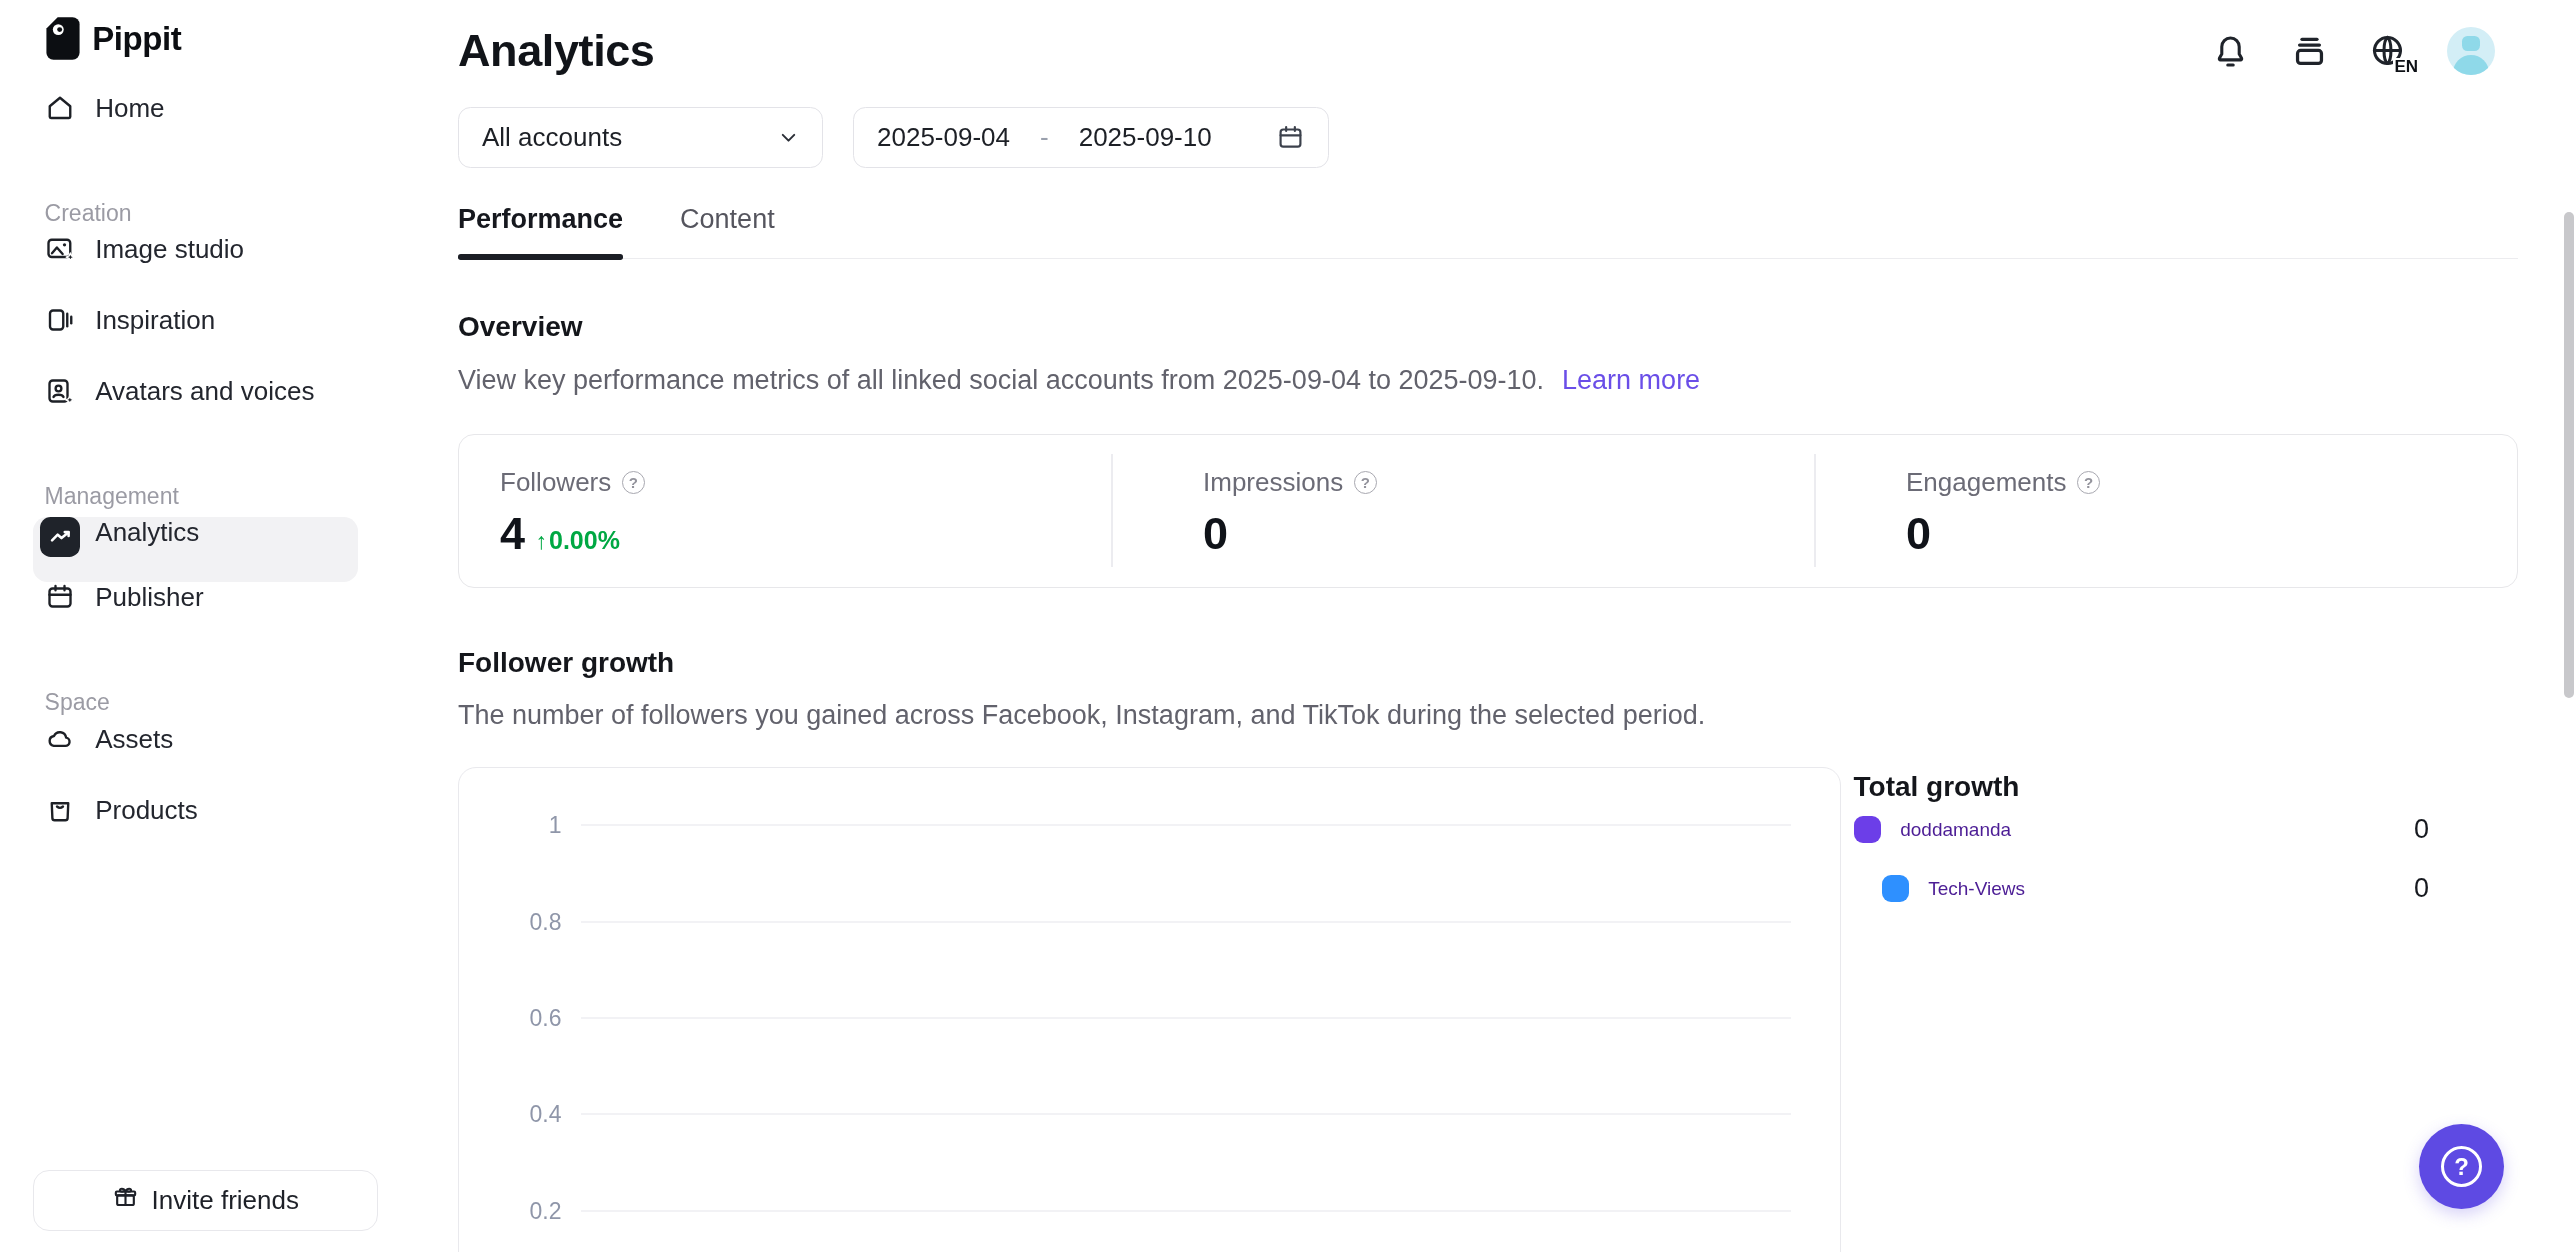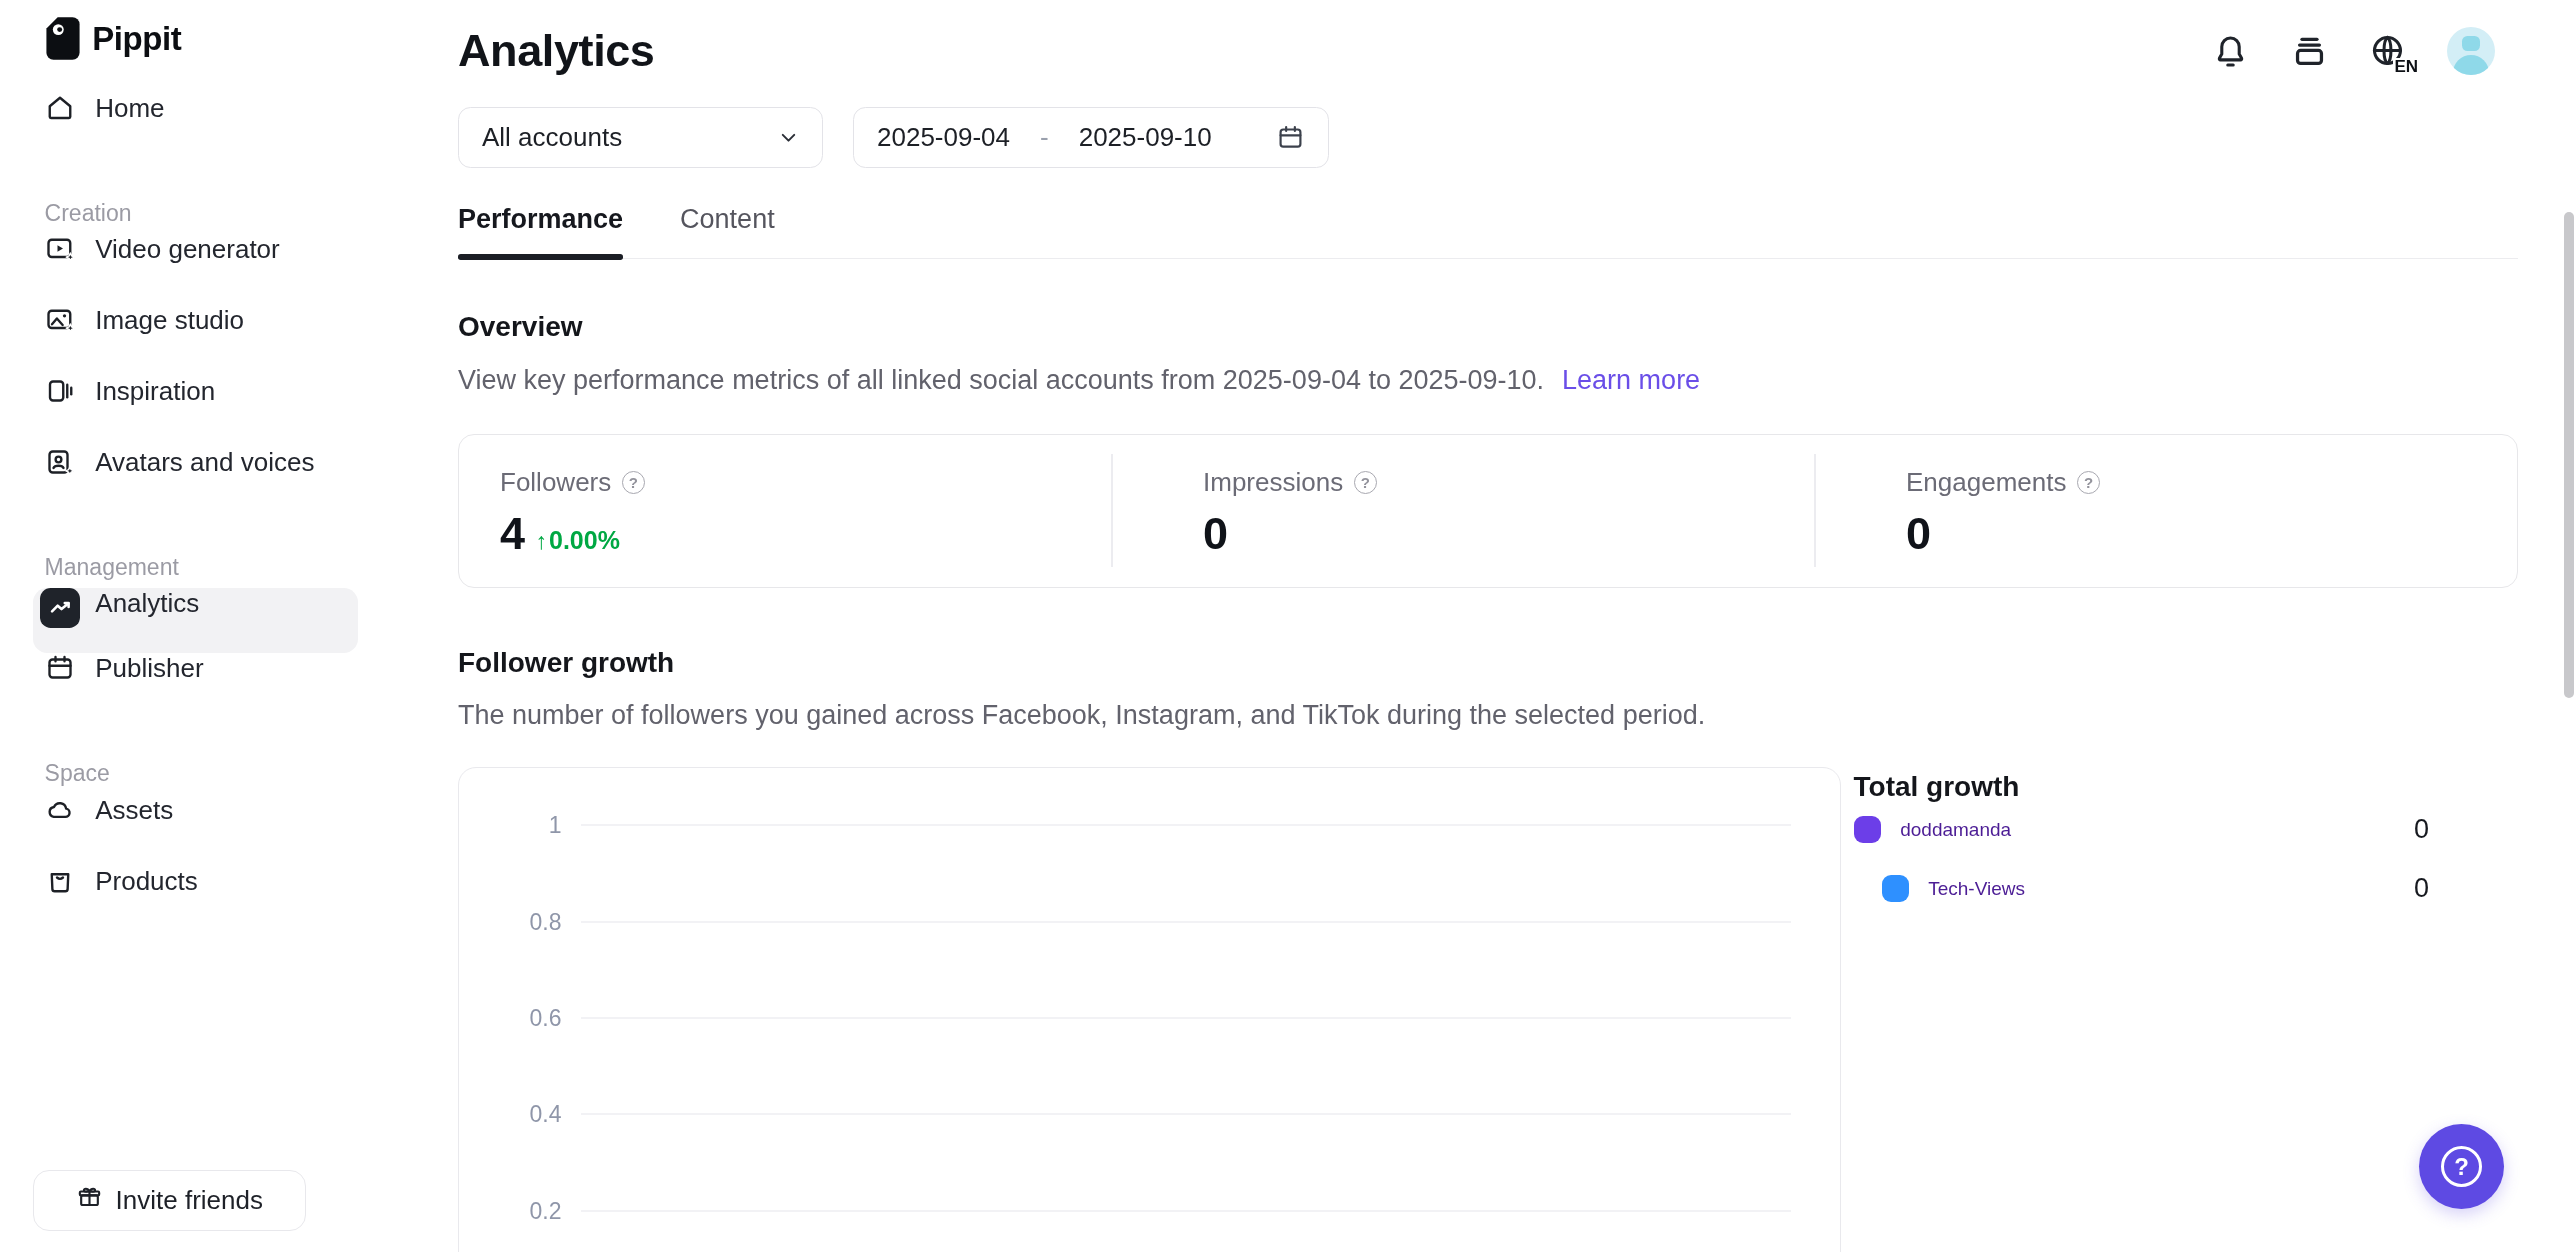--- a/index.html
+++ b/index.html
@@ -17,21 +17,21 @@
   .logo svg { display:block; }
   .logo-text { font-size:33px; font-weight:800; letter-spacing:-0.4px; color:#0c0e12; }
   .nav { margin-top:32px; }
   .nav-section-label { font-size:23px; color:#9b9ba4; margin:36px 0 7.2px 11.6px; }
   .nav-item { display:flex; align-items:flex-start; gap:20.6px; height:71px; width:325px; padding-left:11.6px; border-radius:14.3px; color:#23262e; font-size:26px; font-weight:500; cursor:pointer; }
   .nav-item .nicon { width:30px; height:30px; display:flex; align-items:center; justify-content:center; color:#1d2026; }
   .nav-item .nicon svg { width:30px; height:30px; }
   .nav-item.active { background:#f2f2f4; height:65px; }
   .icon-box { width:40px; height:40px; background:#1f232a; border-radius:10.7px; display:flex; align-items:center; justify-content:center; margin-left:-4.5px; margin-right:-5.4px; }
   .icon-box svg { width:27px; height:27px; }
-  .invite-btn { margin-top:auto; width:273px; height:61px; border:1.8px solid #e8e8ec; border-radius:16px; background:#fff; display:flex; align-items:center; justify-content:center; gap:12.5px; font-size:26px; font-weight:500; color:#1e2128; cursor:pointer; }
+  .invite-btn { margin-top:auto; width:345px; height:61px; border:1.8px solid #e8e8ec; border-radius:16px; background:#fff; display:flex; align-items:center; justify-content:center; gap:12.5px; font-size:26px; font-weight:500; color:#1e2128; cursor:pointer; }
   .invite-btn svg { width:27px; height:27px; }
 
   
   .main { flex:1; padding:0 58px 0 67px; position:relative; min-width:0; }
   .header-row { margin-top:25px; display:flex; align-items:center; justify-content:space-between; }
   .page-title { font-size:45px; font-weight:700; color:#111419; letter-spacing:-0.4px; }
   .top-icons { display:flex; align-items:center; gap:38px; margin-right:23px; }
   .top-icons .ticon { width:41px; height:41px; color:#1f232a; display:flex; align-items:center; justify-content:center; cursor:pointer; position:relative; }
   .top-icons .ticon svg { width:41px; height:41px; }
   .lang-badge { position:absolute; right:-9px; bottom:-3.6px; background:#fff; font-size:17px; font-weight:800; line-height:1; padding-left:1.8px; color:#0e1116; }
@@ -111,30 +111,20 @@
           <span class="nicon">
             <svg viewBox="0 0 24 24" fill="none" stroke="currentColor" stroke-width="1.9" stroke-linejoin="round" stroke-linecap="round">
                 <path d="M3.8 10.6 12 3.8l8.2 6.8v8.4a1 1 0 0 1-1 1H4.8a1 1 0 0 1-1-1Z"></path>
               </svg>
           </span>
           <span>Home</span>
         </div>
 
         <div class="nav-section-label">Creation</div>
 
-        <div class="nav-item">
-          <span class="nicon">
-            <svg viewBox="0 0 24 24" fill="none" stroke="currentColor" stroke-width="1.9" stroke-linejoin="round" stroke-linecap="round">
-                <rect x="2.8" y="4.6" width="17.4" height="13.8" rx="2.6"></rect>
-                <path d="M10 9l4.4 2.6L10 14.2Z" fill="currentColor" stroke="none"></path>
-                <path d="M20.3 15.2l1 2.3 2.3 1-2.3 1-1 2.3-1-2.3-2.3-1 2.3-1Z" fill="currentColor" stroke="#fff" stroke-width="1.1"></path>
-              </svg>
-          </span>
-          <span>Video generator</span>
-        </div>
         <div class="nav-item">
           <span class="nicon">
             <svg viewBox="0 0 24 24" fill="none" stroke="currentColor" stroke-width="1.9" stroke-linejoin="round" stroke-linecap="round">
                 <rect x="2.8" y="4.6" width="17.4" height="13.8" rx="2.6"></rect>
                 <circle cx="15.6" cy="8.6" r="1.3" fill="currentColor" stroke="none"></circle>
                 <path d="M5.6 15.4l3.9-4.6 4.6 5.2"></path>
                 <path d="M20.3 15.2l1 2.3 2.3 1-2.3 1-1 2.3-1-2.3-2.3-1 2.3-1Z" fill="currentColor" stroke="#fff" stroke-width="1.1"></path>
               </svg>
           </span>
           <span>Image studio</span>

